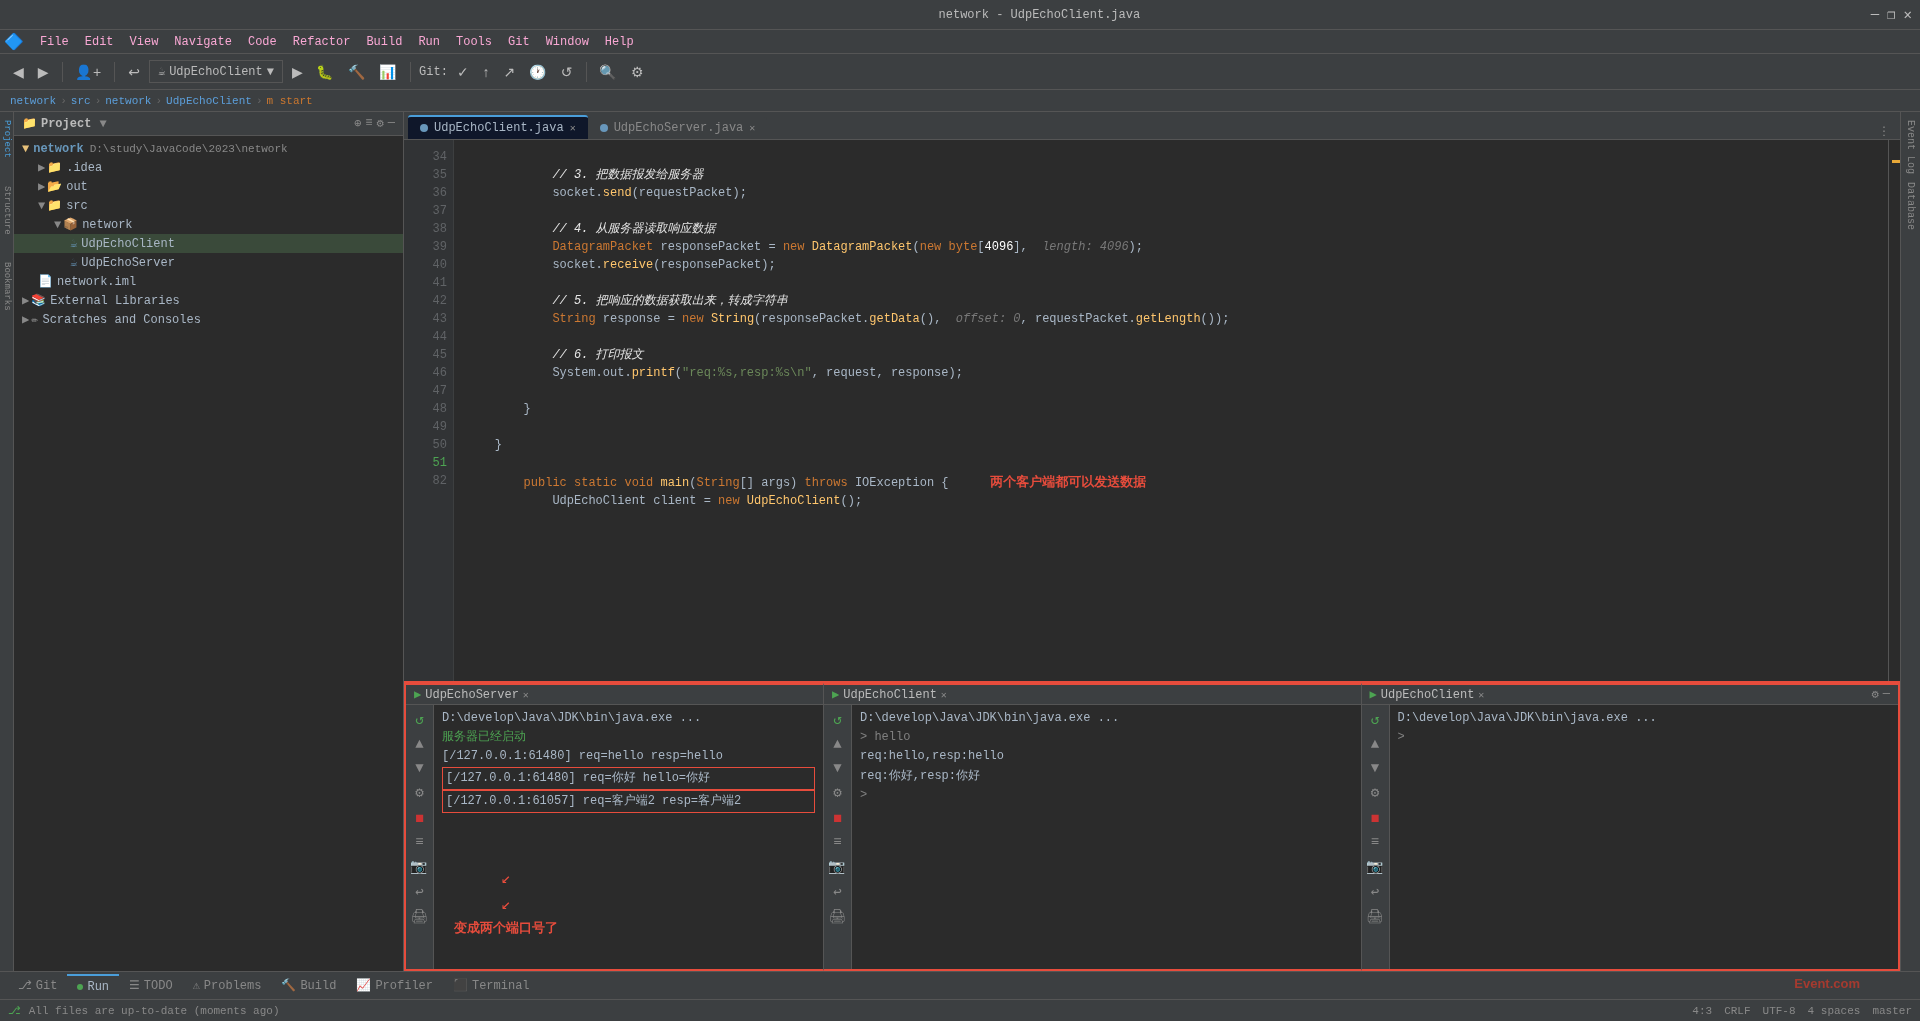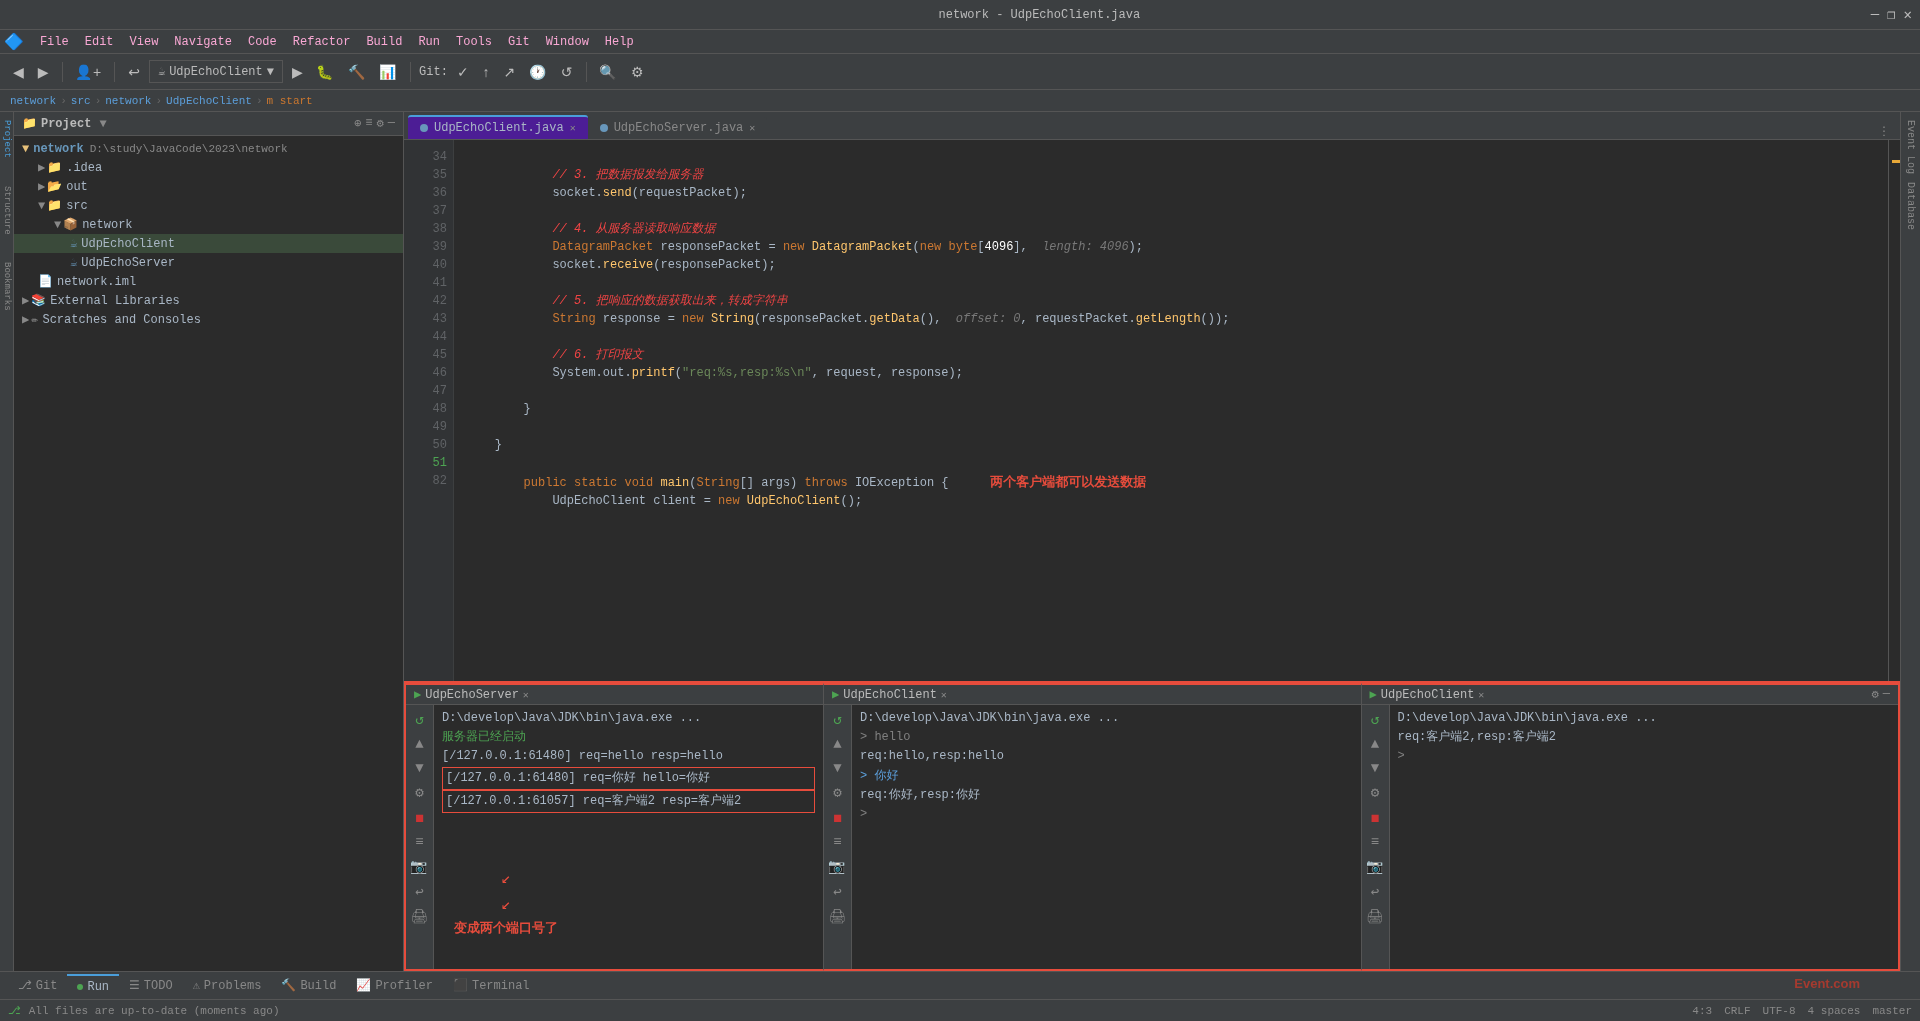--- a/index.html
+++ b/index.html
@@ -48,35 +48,35 @@
     .tree-item .indent { display: inline-block; }
     .network-bold { color: #6897bb; font-weight: bold; }
     .path-text { color: #888; font-size: 11px; }
 
     
     #editor-area { flex: 1; display: flex; flex-direction: column; overflow: hidden; }
 
     
     #tab-bar { background: #3c3f41; height: 28px; display: flex; align-items: flex-end; padding: 0 4px; border-bottom: 1px solid #555; flex-shrink: 0; }
     .tab { padding: 4px 12px; font-size: 12px; cursor: pointer; display: flex; align-items: center; gap: 6px; border-top-left-radius: 3px; border-top-right-radius: 3px; }
-    .tab.active { background: #4c1d95; color: #a9b7c6; border-top: 2px solid #4a9eda; }
+    .tab.active { background: #0f172a; color: #a9b7c6; border-top: 2px solid #4a9eda; }
     .tab.inactive { background: #3c3f41; color: #888; }
     .tab .close-btn { color: #888; font-size: 10px; cursor: pointer; }
     .tab .java-dot { width: 8px; height: 8px; background: #6897bb; border-radius: 50%; display: inline-block; }
 
     
     #code-editor { flex: 1; display: flex; overflow: hidden; }
     #line-numbers { width: 50px; background: #313335; text-align: right; padding: 8px 6px; color: #606366; font-size: 12px; line-height: 1.5; overflow: hidden; flex-shrink: 0; border-right: 1px solid #3d3f40; }
     #code-content { flex: 1; background: #2b2b2b; padding: 8px 12px; overflow-y: auto; overflow-x: auto; font-size: 12px; line-height: 1.5; white-space: pre; }
 
     
     .kw { color: #cc7832; }
     .str { color: #6a8759; }
     .num { color: #ffffff; }
-    .comment { color: #ef4444; font-style: italic; }
+    .comment { color: #e5e5e5; font-style: italic; }
     .fn { color: #ffc66d; }
 
     
     #run-area { height: 290px; display: flex; flex-direction: column; flex-shrink: 0; border-top: 2px solid #e74c3c; }
     #run-content { display: flex; flex: 1; overflow: hidden; }
 
     
     .run-panel { flex: 1; display: flex; flex-direction: column; border-right: 1px solid #555; }
     .run-panel-header { background: #3c3f41; padding: 2px 8px; display: flex; align-items: center; justify-content: space-between; border-bottom: 1px solid #555; }
     .run-panel-header .title { color: #bbb; font-size: 12px; display: flex; align-items: center; gap: 4px; }
@@ -424,23 +424,20 @@
                 <div class="btn">🖨</div>
               </div>
               <div class="run-output">
                 <div class="line">
                     <span class="path">D:\develop\Java\JDK\bin\java.exe ...</span>
                   </div>
                 <div class="line">
                     <span class="prompt">&gt; hello</span>
                   </div>
                 <div class="line">req:hello,resp:hello</div>
-                <div class="line">
-                    <span class="blue-text">&gt; 你好</span>
-                  </div>
                 <div class="line">req:你好,resp:你好</div>
                 <div class="line">
                     <span class="prompt">&gt;</span>
                   </div>
               </div>
             </div>
           </div>
 
           <div class="run-panel" style="border:2px solid #e74c3c; border-left:none; flex:1;">
             <div class="run-panel-header">
@@ -463,21 +460,20 @@
                 <div class="btn red">◼</div>
                 <div class="btn">≡</div>
                 <div class="btn">📷</div>
                 <div class="btn">↩</div>
                 <div class="btn">🖨</div>
               </div>
               <div class="run-output">
                 <div class="line">
                     <span class="path">D:\develop\Java\JDK\bin\java.exe ...</span>
                   </div>
-                <div class="line">req:客户端2,resp:客户端2</div>
                 <div class="line">
                     <span class="prompt">&gt;</span>
                   </div>
               </div>
             </div>
           </div>
 
         </div>
       </div>
     </div>

